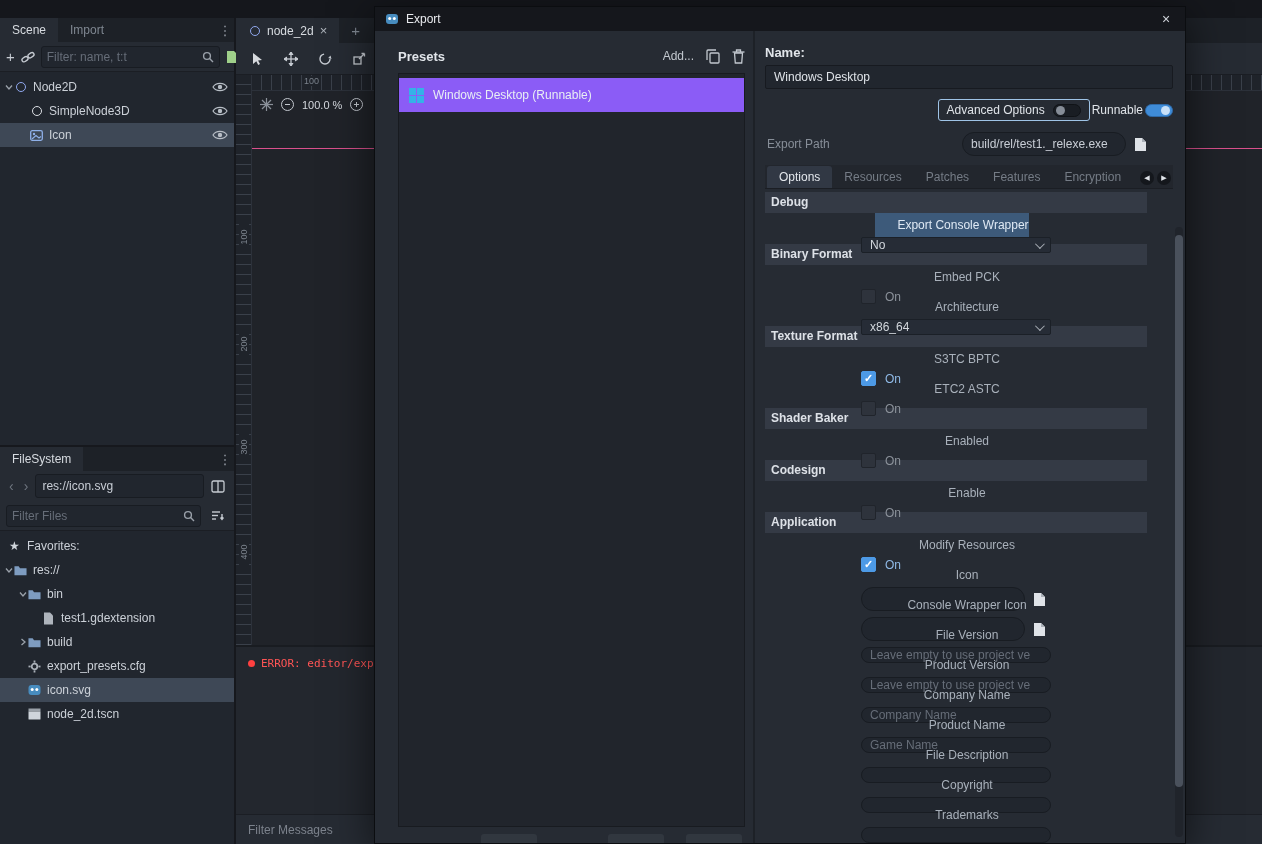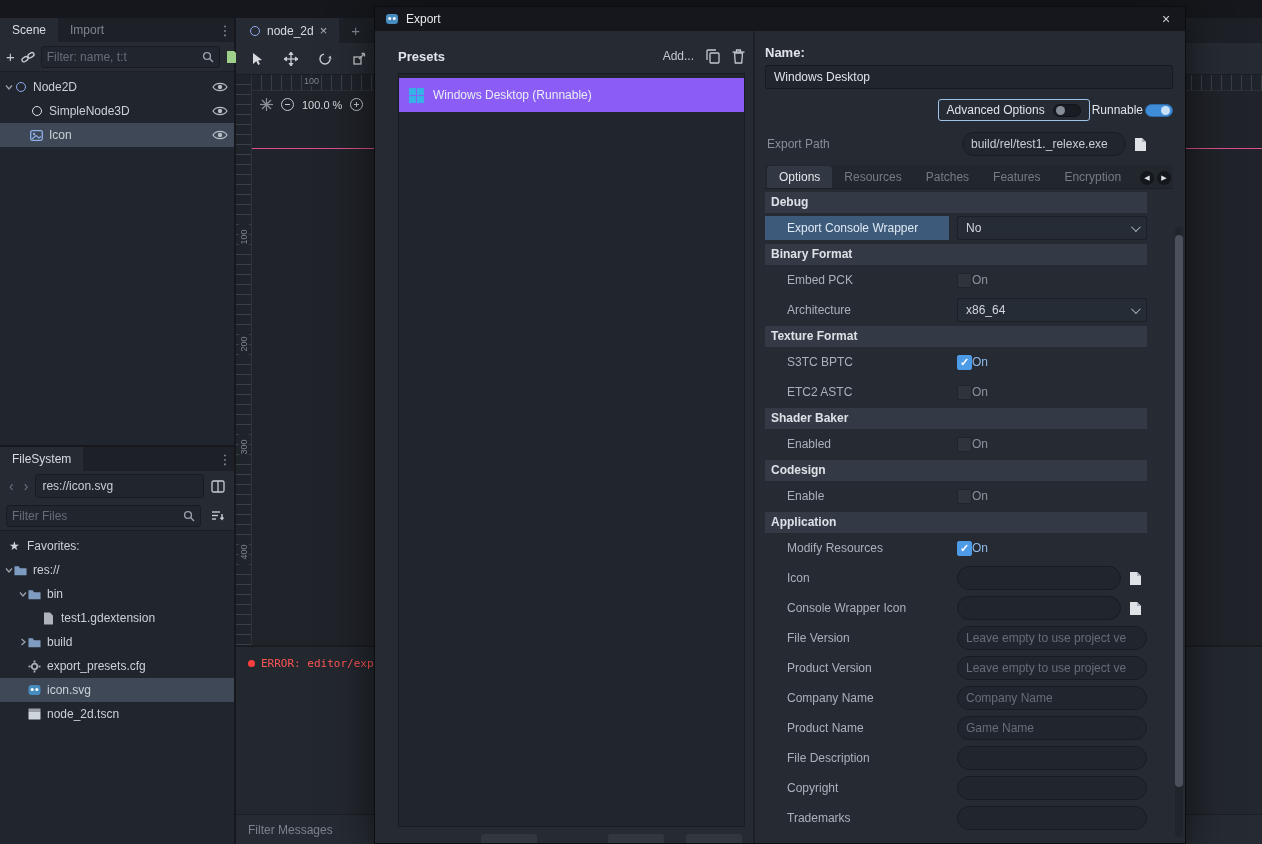--- a/index.html
+++ b/index.html
@@ -103,28 +103,28 @@
   .tin.short{width:164px;}
 
   .dtabs{display:flex;align-items:flex-end;height:24px;margin-top:8px;background:#22262d;border-bottom:1px solid #1b1e24;padding-left:2px;}
   .dtab{padding:4px 12px;color:#757c86;}
   .dtab.active{background:#313844;color:#e2e6eb;border-radius:3px 3px 0 0;}
   .tab-arrows{margin-left:auto;display:flex;gap:3px;align-items:center;padding-right:2px;padding-bottom:3px;}
   .tab-arrows span{width:14px;height:14px;border-radius:50%;background:#14171c;color:#dfe3e8;font-size:7px;display:flex;align-items:center;justify-content:center;}
 
   .opt-list{margin-top:2px;padding-right:26px;}
   .opt-sec{height:21px;line-height:21px;background:#343a45;font-weight:bold;color:#dde1e7;padding-left:6px;margin-top:1px;}
-  .opt-row{display:flex;align-items:center;height:30px;}
+  .opt-row{display:flex;align-items:center;height:30px;flex-direction:column;}
   .opt-row .lbl{flex:1;color:#a9b1bb;padding-left:22px;line-height:24px;}
   .opt-row.highlighted .lbl{background:#3d5a7a;color:#dfe9f4;height:24px;margin-right:8px;}
   .ctl{display:flex;align-items:center;width:190px;flex:none;}
   .chk{width:15px;height:15px;border-radius:2px;background:#2e333c;border:1px solid #20242b;display:inline-flex;align-items:center;justify-content:center;}
   .chk.checked{background:#4d9ae6;border-color:#4d9ae6;}
   .chk.checked::after{content:"\2713";color:#fff;font-size:11px;font-weight:bold;}
-  .onlbl{color:#8b919a;}
+  .onlbl{margin-left:9px;color:#8b919a;}
   .opt-row.rowchecked .onlbl{color:#8fb9e6;}
   .dd{width:190px;height:24px;background:#262c36;border:1px solid #1b2027;border-radius:2px;display:flex;align-items:center;padding:0 8px;color:#d2d7dd;}
   .ddchev{margin-left:auto;width:7px;height:7px;border-right:1.5px solid #a7adb5;border-bottom:1.5px solid #a7adb5;transform:rotate(45deg) translateY(-2px);}
   .filectl{display:flex;align-items:center;gap:8px;width:190px;flex:none;}
 
   .vscroll{position:absolute;right:2px;top:196px;bottom:6px;width:8px;background:#20242b;border-radius:4px;}
   .vscroll .thumb{position:absolute;top:8px;left:0;width:8px;height:552px;background:#4a515c;border-radius:4px;}
 
   .dlg-footer-btn{position:absolute;bottom:0;height:9px;width:56px;background:#31373f;border-radius:3px 3px 0 0;}
 </style>

